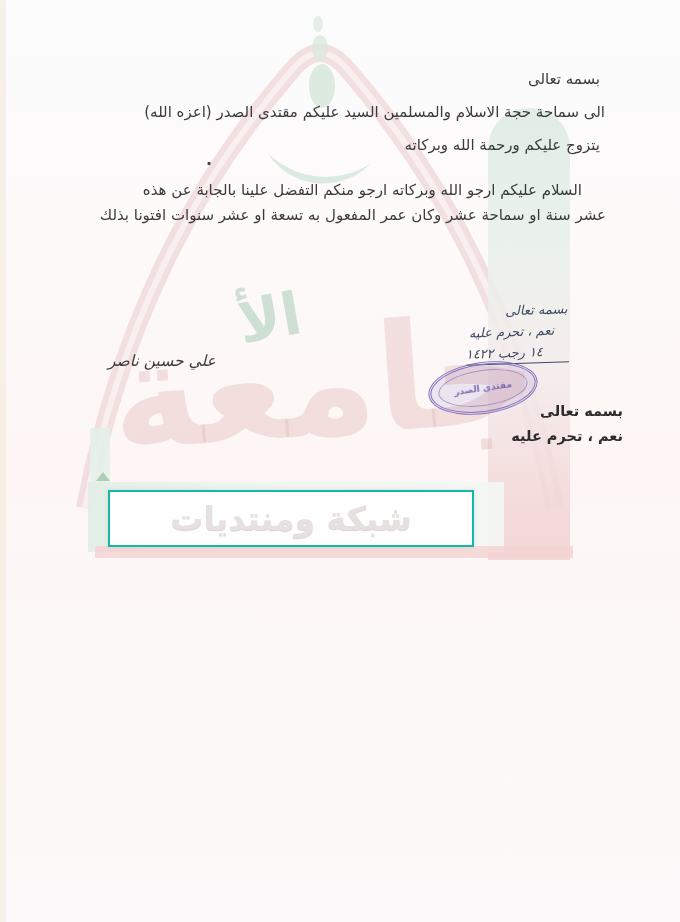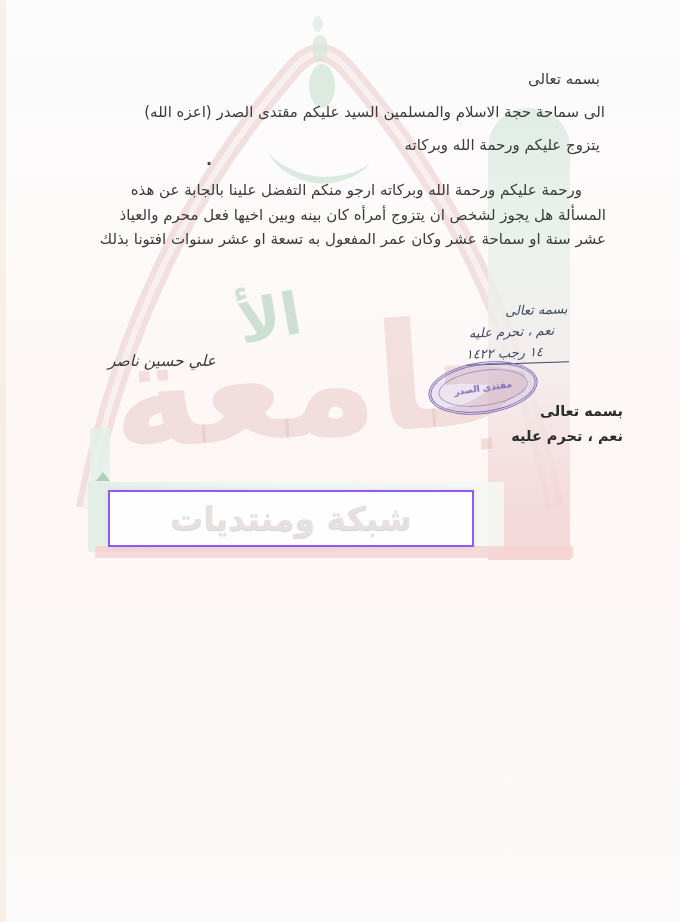--- a/index.html
+++ b/index.html
@@ -17,21 +17,21 @@
     border-radius:40px 40px 0 0;opacity:.85;}
   .wm-minaret-left{left:90px;top:428px;width:20px;height:120px;
     background:linear-gradient(180deg,#e3efe7 0%,#eaf2ec 60%,#eff4f0 100%);opacity:.9;}
   .wm-left-finial{left:96px;top:472px;width:0;height:0;
     border-left:7px solid transparent;border-right:7px solid transparent;
     border-bottom:9px solid #9fc4aa;opacity:.8;}
   .wm-banner-bg{left:88px;top:482px;width:416px;height:70px;
     background:linear-gradient(90deg,#e2eee5 0%,#eef5ef 40%,#f4f8f4 100%);opacity:.9;}
   .wm-banner-strip{left:95px;top:546px;width:478px;height:12px;background:#f4d2d2;opacity:.8;}
   .wm-banner-box{left:108px;top:490px;width:362px;height:53px;background:#fefefe;
-    border:2px solid #8b5cf6;box-shadow:0 0 4px rgba(180,170,170,.35);
+    border:2px solid #14b8a6;box-shadow:0 0 4px rgba(180,170,170,.35);
     display:flex;align-items:center;justify-content:center;}
   .wm-banner-text{font-size:33px;font-weight:bold;color:#e6e0e0;letter-spacing:3px;
     text-shadow:0 1px 1px #d8d0d0, 0 -1px 1px #ffffff;direction:rtl;}
   .wm-callig{left:128px;top:288px;width:410px;font-size:148px;line-height:190px;
     color:rgba(224,182,182,.38);direction:rtl;text-align:center;transform:rotate(-4deg);
     font-weight:bold;white-space:nowrap;}
   .wm-ornament{left:238px;top:284px;font-size:58px;color:rgba(168,204,180,.55);
     direction:rtl;transform:rotate(-10deg);font-weight:bold;}
   
   .txt{position:absolute;z-index:2;direction:rtl;color:#3b3b3b;}
@@ -86,22 +86,21 @@
 <div class="wm wm-banner-box">
   <span class="wm-banner-text">شبكة ومنتديات</span>
 </div>
 
 <div class="txt basmala-top">بسمه تعالى</div>
 <div class="txt addressee">الى سماحة حجة الاسلام والمسلمين السيد عليكم مقتدى الصدر (اعزه الله)</div>
 <div class="txt salutation">يتزوج عليكم ورحمة الله وبركاته</div>
 <div class="txt stray-dot">.</div>
 
 <div class="txt body-par">
-  <div class="l0">ورحمة عليكم ورحمة الله وبركاته ارجو منكم التفضل علينا بالجابة عن هذه</div>
-  <div>المسألة  هل يجوز لشخص ان يتزوج أمرأه كان بينه وبين اخيها فعل محرم والعياذ</div>
+  <div class="l0">السلام عليكم ارجو الله وبركاته ارجو منكم التفضل علينا بالجابة عن هذه</div>
   <div>عشر سنة او سماحة عشر وكان عمر المفعول به تسعة او عشر سنوات افتونا بذلك</div>
 </div>
 
 <div class="txt hw">
   <div class="h1">بسمه تعالى</div>
   <div class="h2">نعم ، تحرم عليه</div>
   <div><span class="h3">١٤ رجب ١٤٢٢</span></div>
 </div>
 
 <div class="txt stamp">

